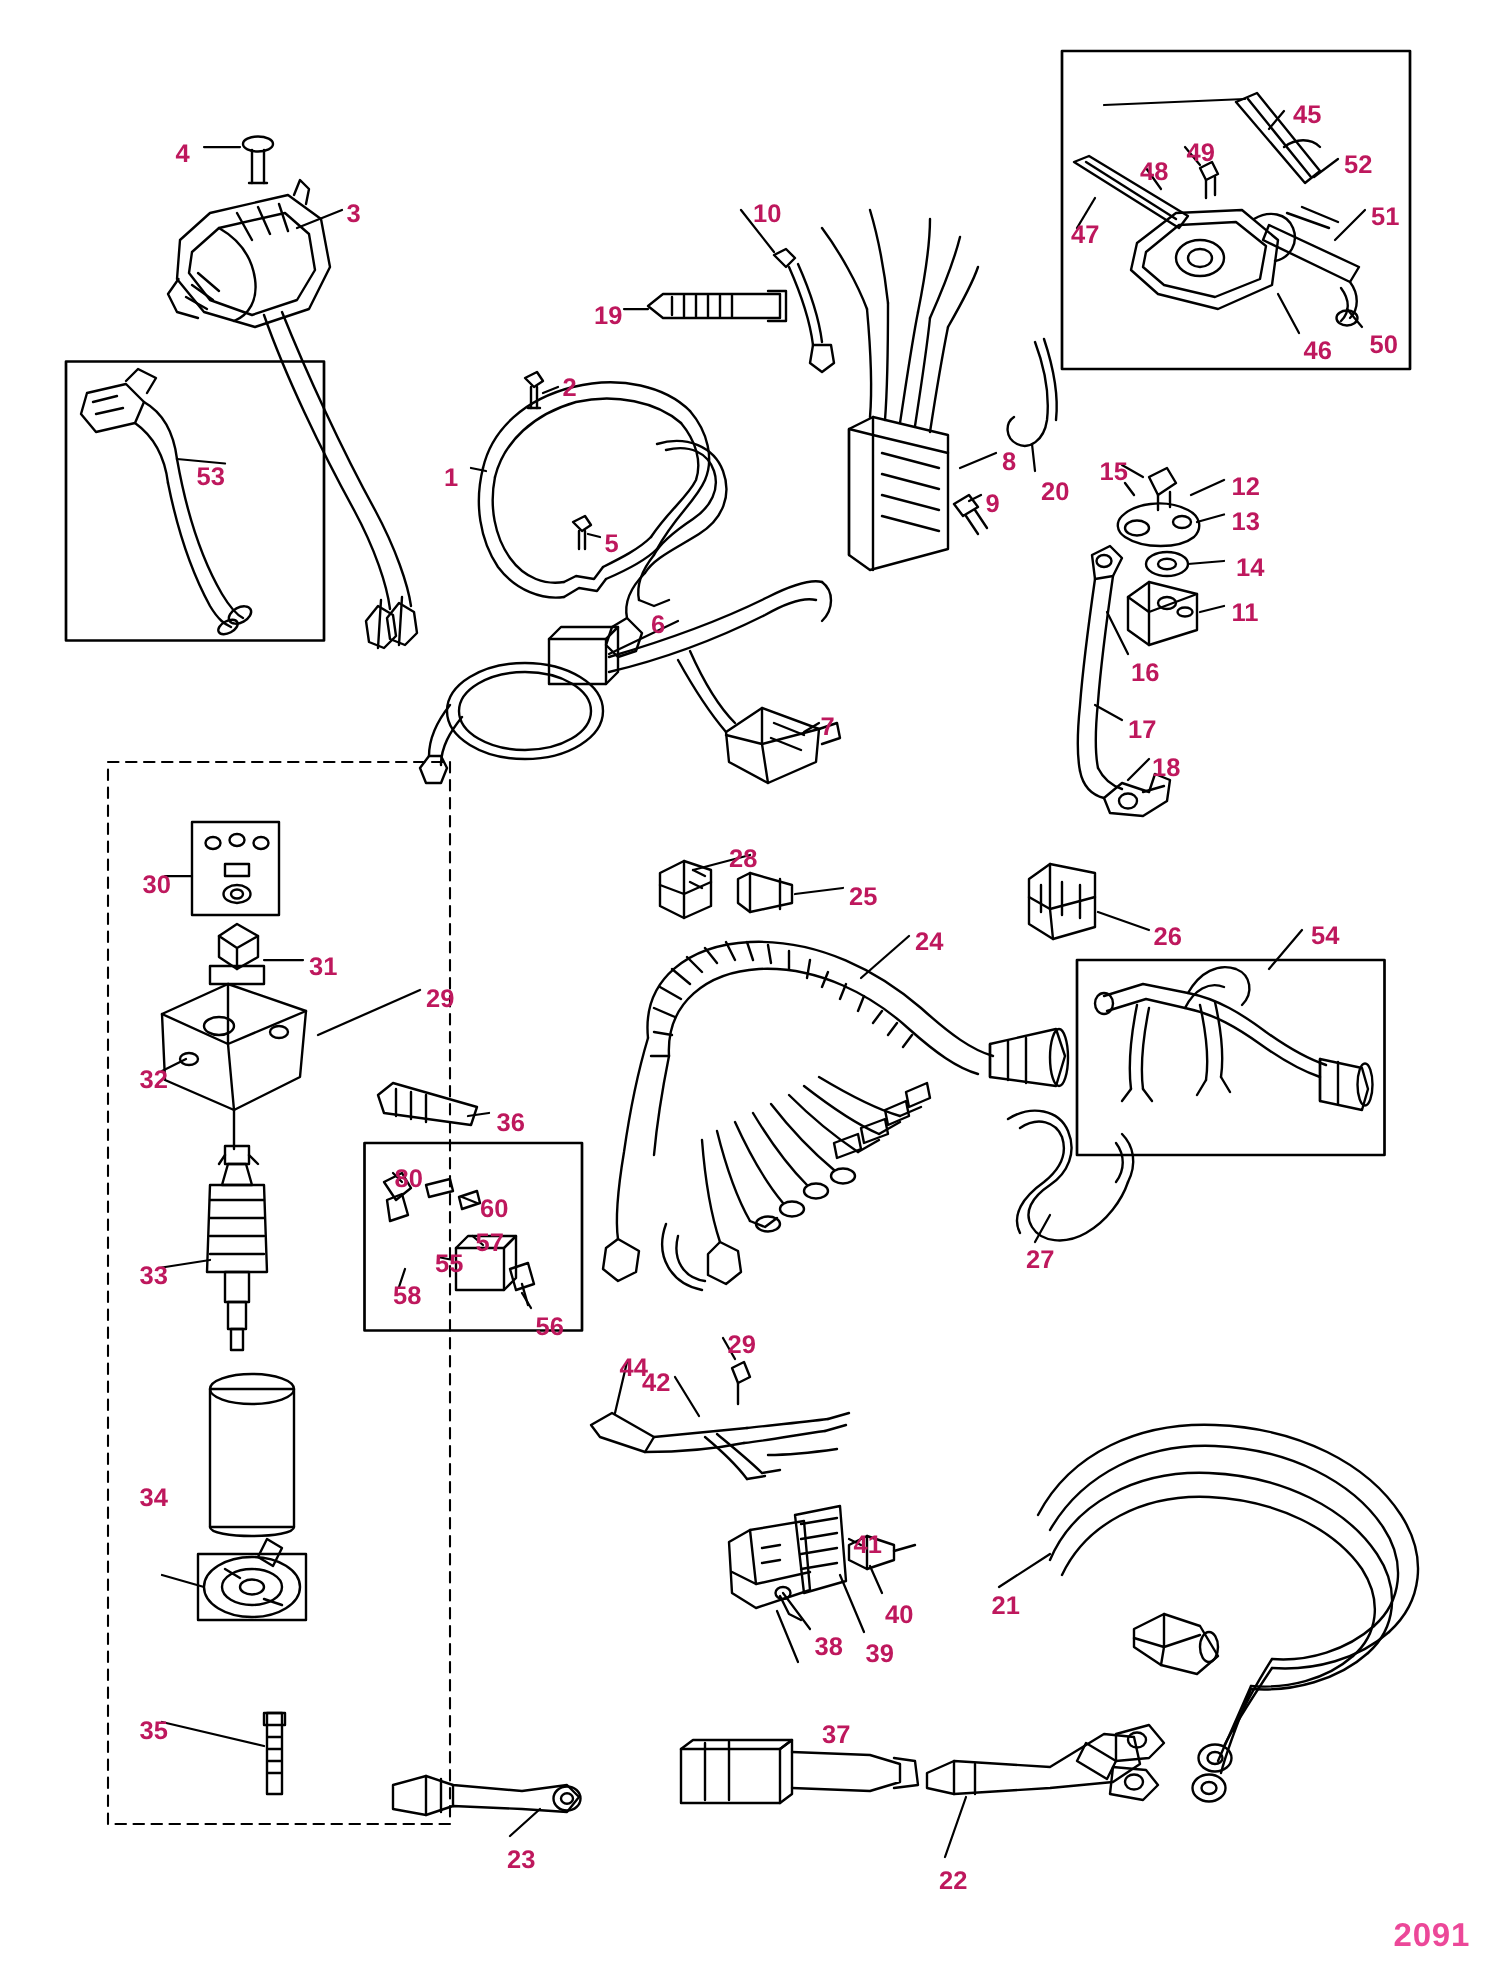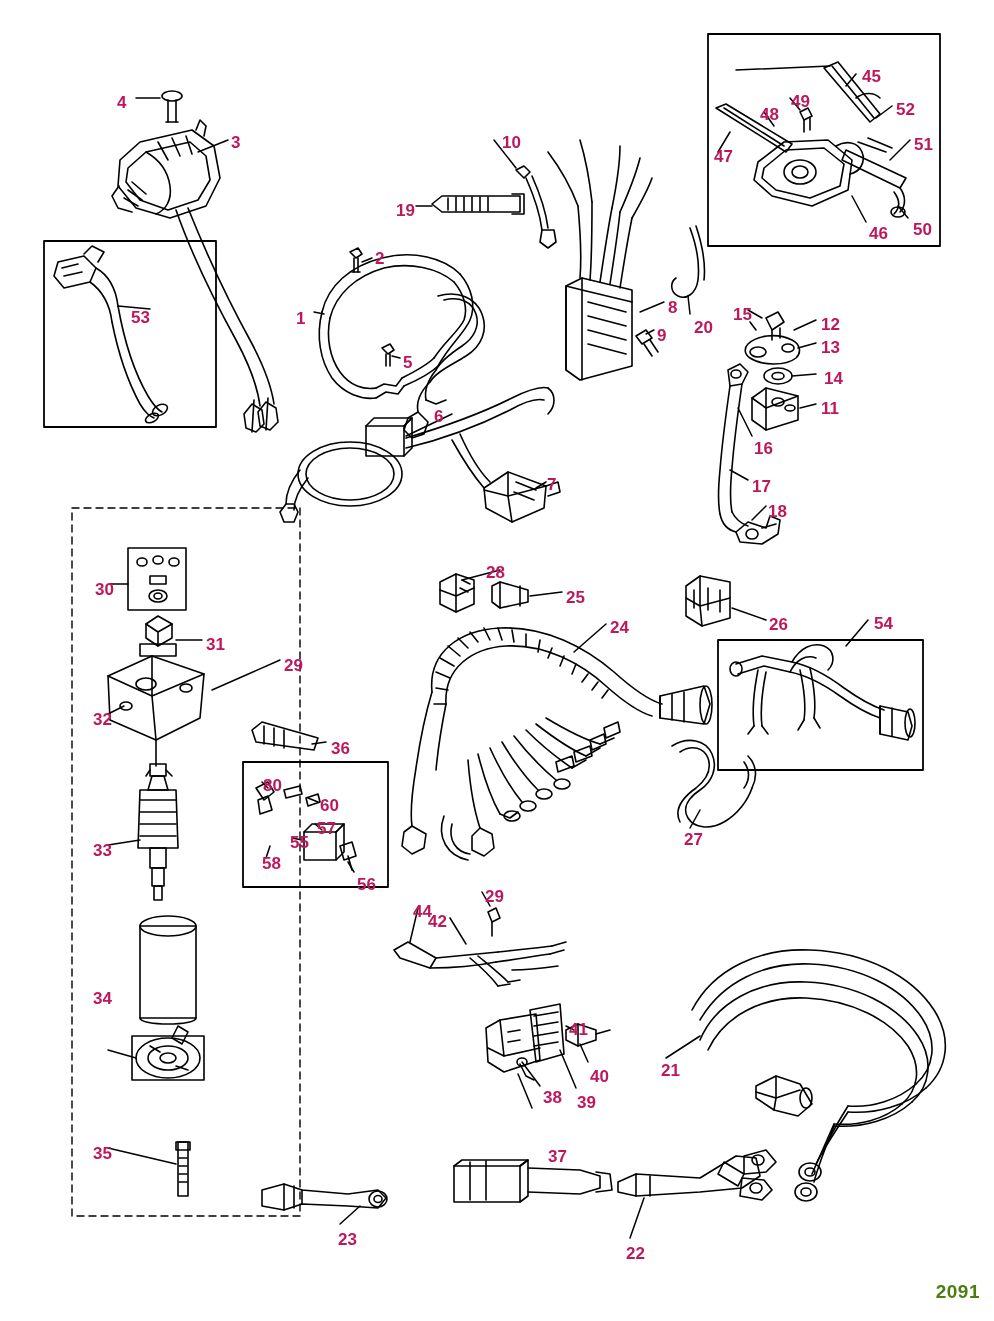--- a/index.html
+++ b/index.html
@@ -24,24 +24,24 @@
     font-weight: bold;
     color: #be185d;
     white-space: nowrap;
     line-height: 1;
   }
   .sheet-code {
     position: absolute;
     right: 14px;
     bottom: 18px;
     font-family: "Liberation Sans", sans-serif;
-    font-size: 19px;
+    font-size: 22px;
     font-weight: bold;
     letter-spacing: 0.5px;
-    color: #4d7c0f;
+    color: #ec4899;
   }
   .art {
     position: absolute;
     left: 0;
     top: 0;
     width: 994px;
     height: 1321px;
     pointer-events: none;
   }
   .art svg { display: block; }

